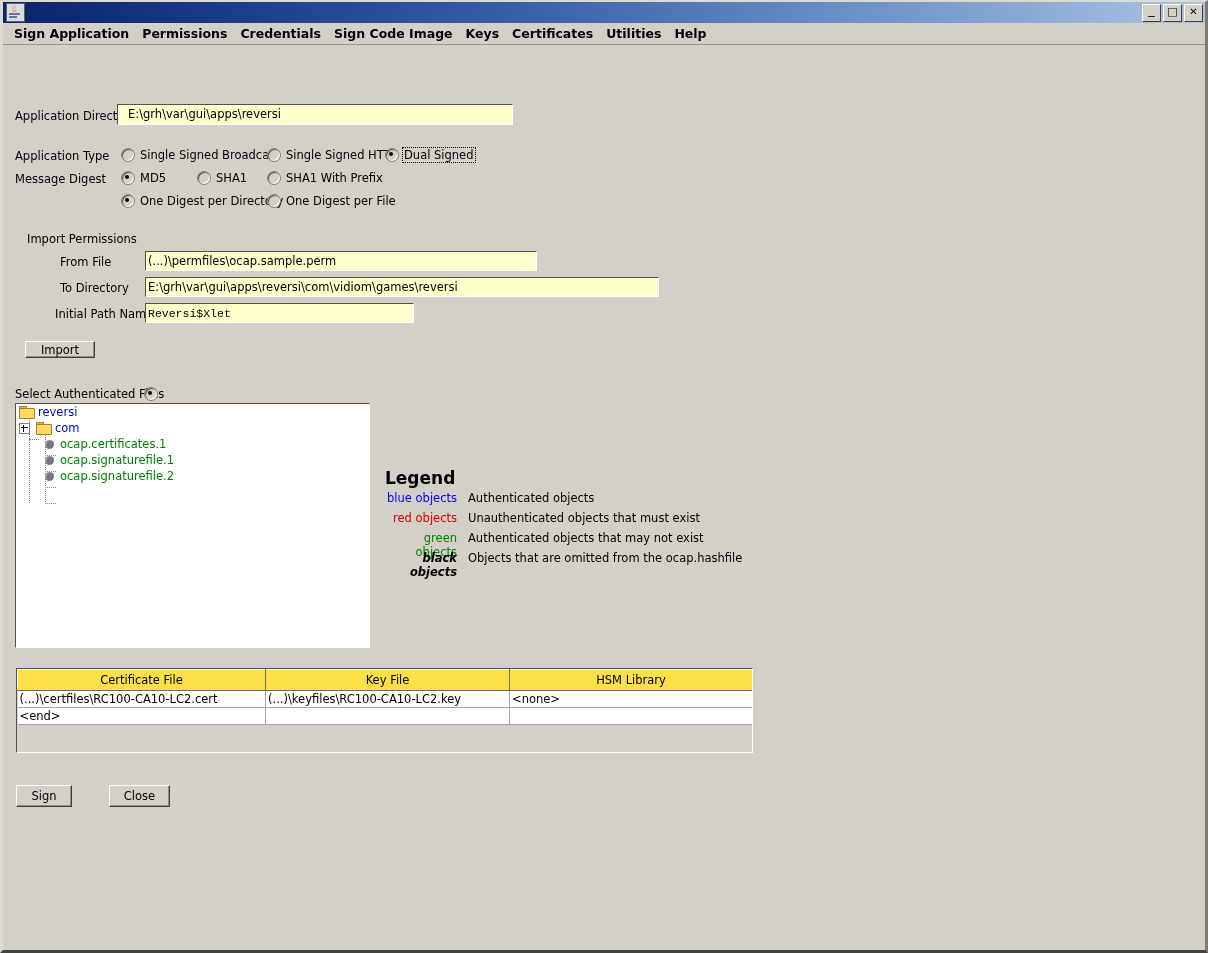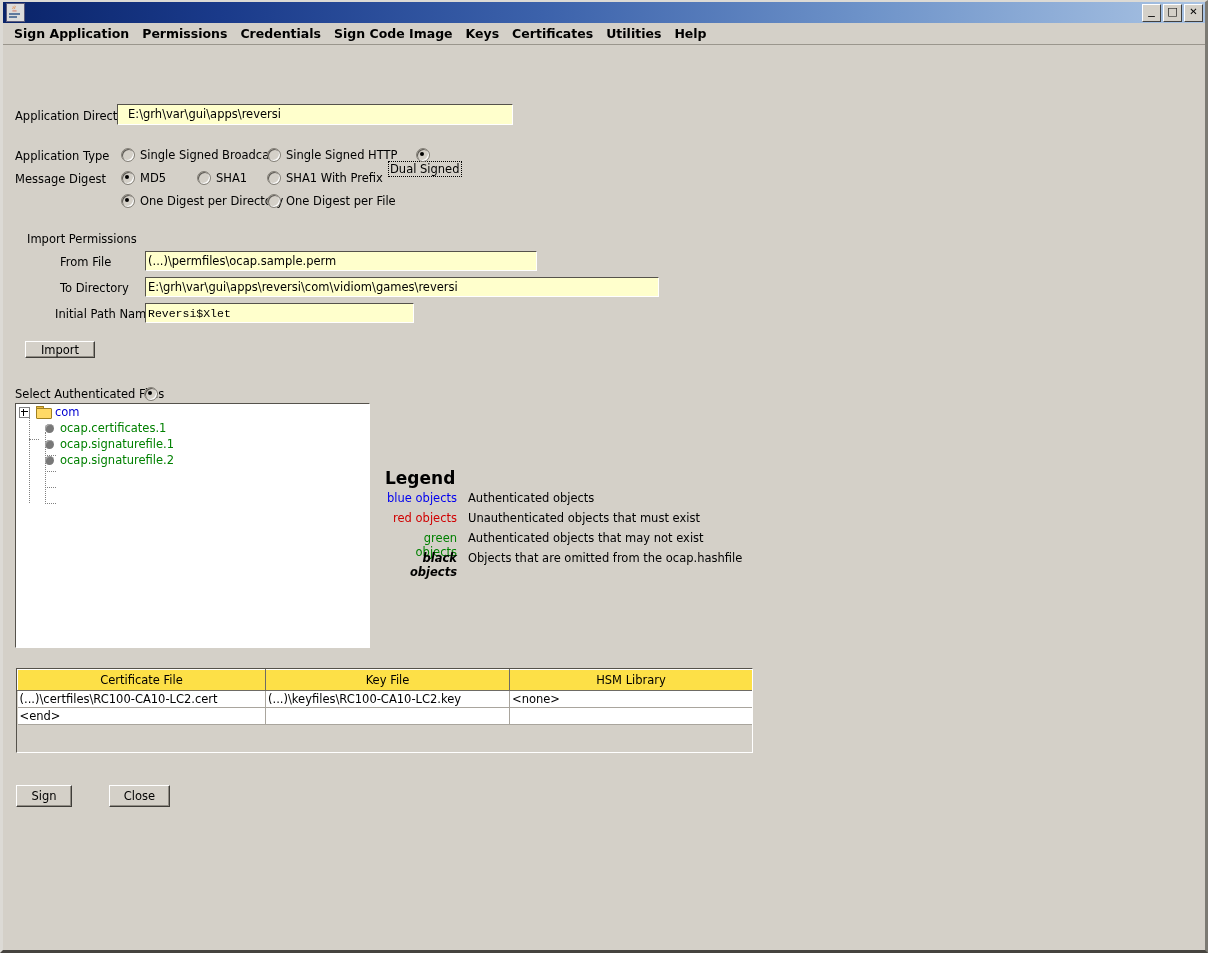--- a/index.html
+++ b/index.html
@@ -378,21 +378,21 @@
     <div class="lbl" style="position:absolute;left:12px;top:104px;">Application Type</div>
 
     <div class="radio-wrap" style="left:118px;top:103px;">
       <span class="radio"></span>
       <span class="radio-label">Single Signed Broadcast</span>
     </div>
     <div class="radio-wrap" style="left:264px;top:103px;">
       <span class="radio"></span>
       <span class="radio-label">Single Signed HTTP</span>
     </div>
-    <div class="radio-wrap" style="left:382px;top:103px;flex-direction:column;">
+    <div class="radio-wrap" style="left:382px;top:103px;">
       <span class="radio on"></span>
       <span class="radio-label focused">Dual Signed</span>
     </div>
 
     <div class="lbl" style="position:absolute;left:12px;top:127px;">Message Digest</div>
 
     <div class="radio-wrap" style="left:118px;top:126px;">
       <span class="radio on"></span>
       <span class="radio-label">MD5</span>
     </div>
@@ -430,20 +430,27 @@
     <div class="lbl" style="position:absolute;left:12px;top:342px;">Select Authenticated Files</div>
     <div class="radio-wrap" style="left:141px;top:342px;">
       <span class="radio on"></span>
     </div>
 
     <div id="tree-panel">
 
       <div class="tline-v" style="left:13px;top:11px;height:88px;"></div>
       <div class="tline-v" style="left:29px;top:28px;height:72px;"></div>
 
+      <div class="tree-row" style="padding-left:3px;">
+        <span class="folder-ico">
+            <span class="tab"></span>
+            <span class="body"></span>
+          </span>
+        <span class="node-blue">reversi</span>
+      </div>
 
       <div class="tree-row" style="padding-left:3px;">
         <span class="expander"></span>
         <span style="width:4px" class="tree-indent"></span>
         <span class="folder-ico">
             <span class="tab"></span>
             <span class="body"></span>
           </span>
         <span class="node-blue">com</span>
       </div>

